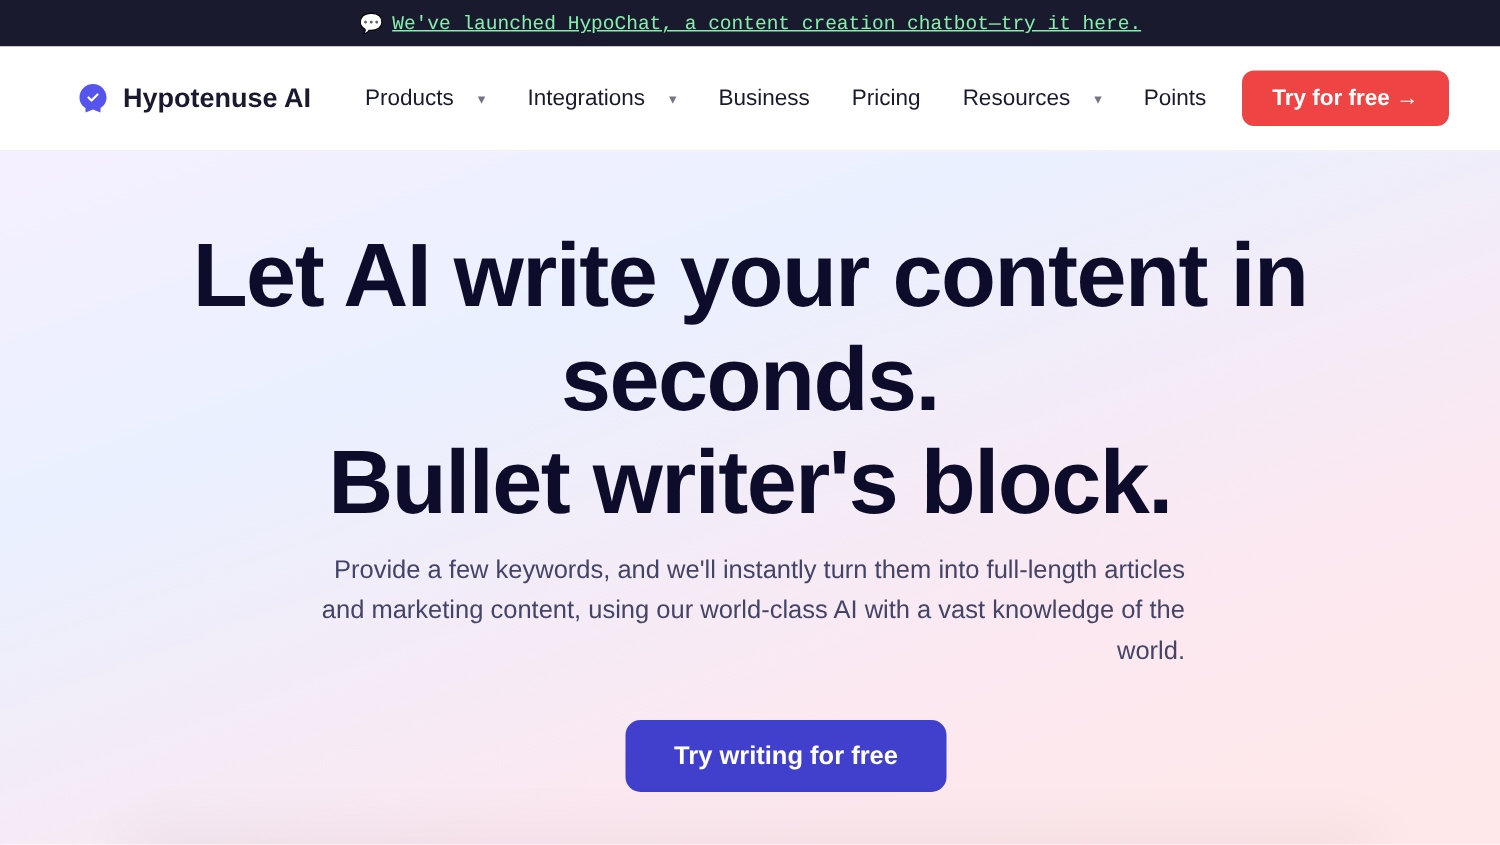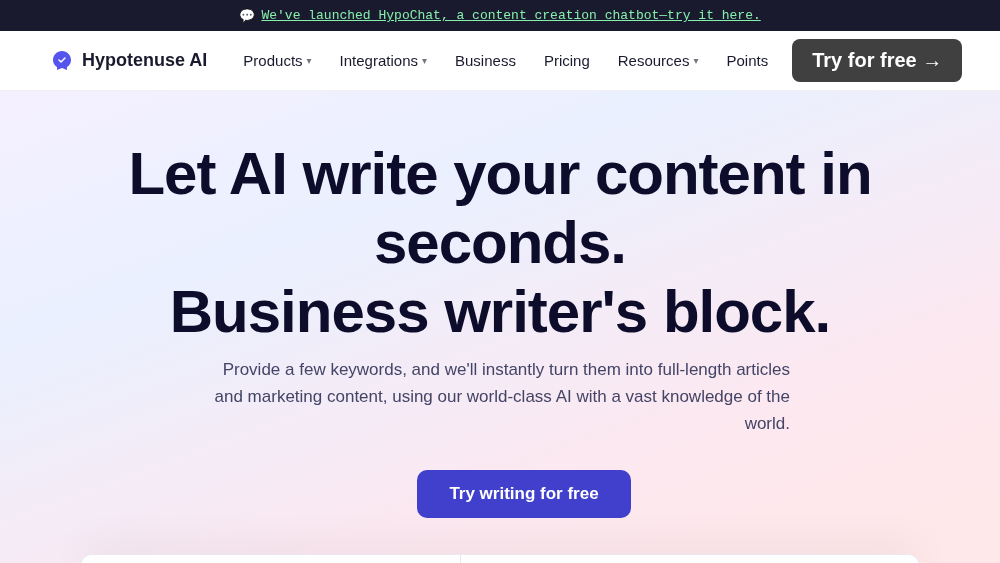--- a/index.html
+++ b/index.html
@@ -23,21 +23,21 @@
       font-family: Liberation Mono, monospace;
     }
 
     
     nav {
       background: #fff;
       border-bottom: 1px solid #f0f0f0;
       display: flex;
       align-items: center;
       padding: 0 48px;
-      height: 60px;
+      height: 70px;
       gap: 0;
     }
     .logo {
       display: flex;
       align-items: center;
       gap: 6px;
       font-weight: 700;
       font-size: 18px;
       color: #1a1a2e;
       margin-right: 24px;
@@ -50,21 +50,21 @@
     }
     .nav-links {
       display: flex;
       align-items: center;
       gap: 4px;
       flex: 1;
     }
     .nav-item {
       display: flex;
       align-items: center;
-      gap: 4px;
+      gap: 16px;
       padding: 8px 12px;
       font-size: 15px;
       color: #1a1a2e;
       cursor: pointer;
       border-radius: 6px;
       white-space: nowrap;
     }
     .nav-item .chevron {
       font-size: 10px;
       opacity: 0.6;
@@ -77,26 +77,26 @@
     .login-btn {
       padding: 8px 16px;
       font-size: 15px;
       color: #1a1a2e;
       cursor: pointer;
       border-radius: 6px;
       background: none;
       border: none;
     }
     .cta-btn {
-      background: #404040;
+      background: #ef4444;
       color: #fff;
       border: none;
       border-radius: 8px;
       padding: 10px 20px;
-      font-size: 20px;
+      font-size: 15px;
       font-weight: 600;
       cursor: pointer;
       display: flex;
       align-items: center;
       gap: 6px;
       white-space: nowrap;
     }
 
     
     .hero {
@@ -263,21 +263,21 @@
 
   <div class="nav-right">
     <button class="login-btn">Points</button>
     <button class="cta-btn">Try for free →</button>
   </div>
 </nav>
 
 <div class="hero">
   <h1>
     <span>Let AI write your content in seconds.</span><br>
-    <span>Business writer's block.</span>
+    <span>Bullet writer's block.</span>
   </h1>
   <p>Provide a few keywords, and we'll instantly turn them into full-length articles and marketing content, using our world-class AI with a vast knowledge of the world.</p>
   <button class="hero-cta">Try writing for free</button>
 
   <div class="demo-container">
 
     <div class="demo-left">
       <div class="demo-left-title">Using Bullet Points for Maximum Impact</div>
 
     </div>

